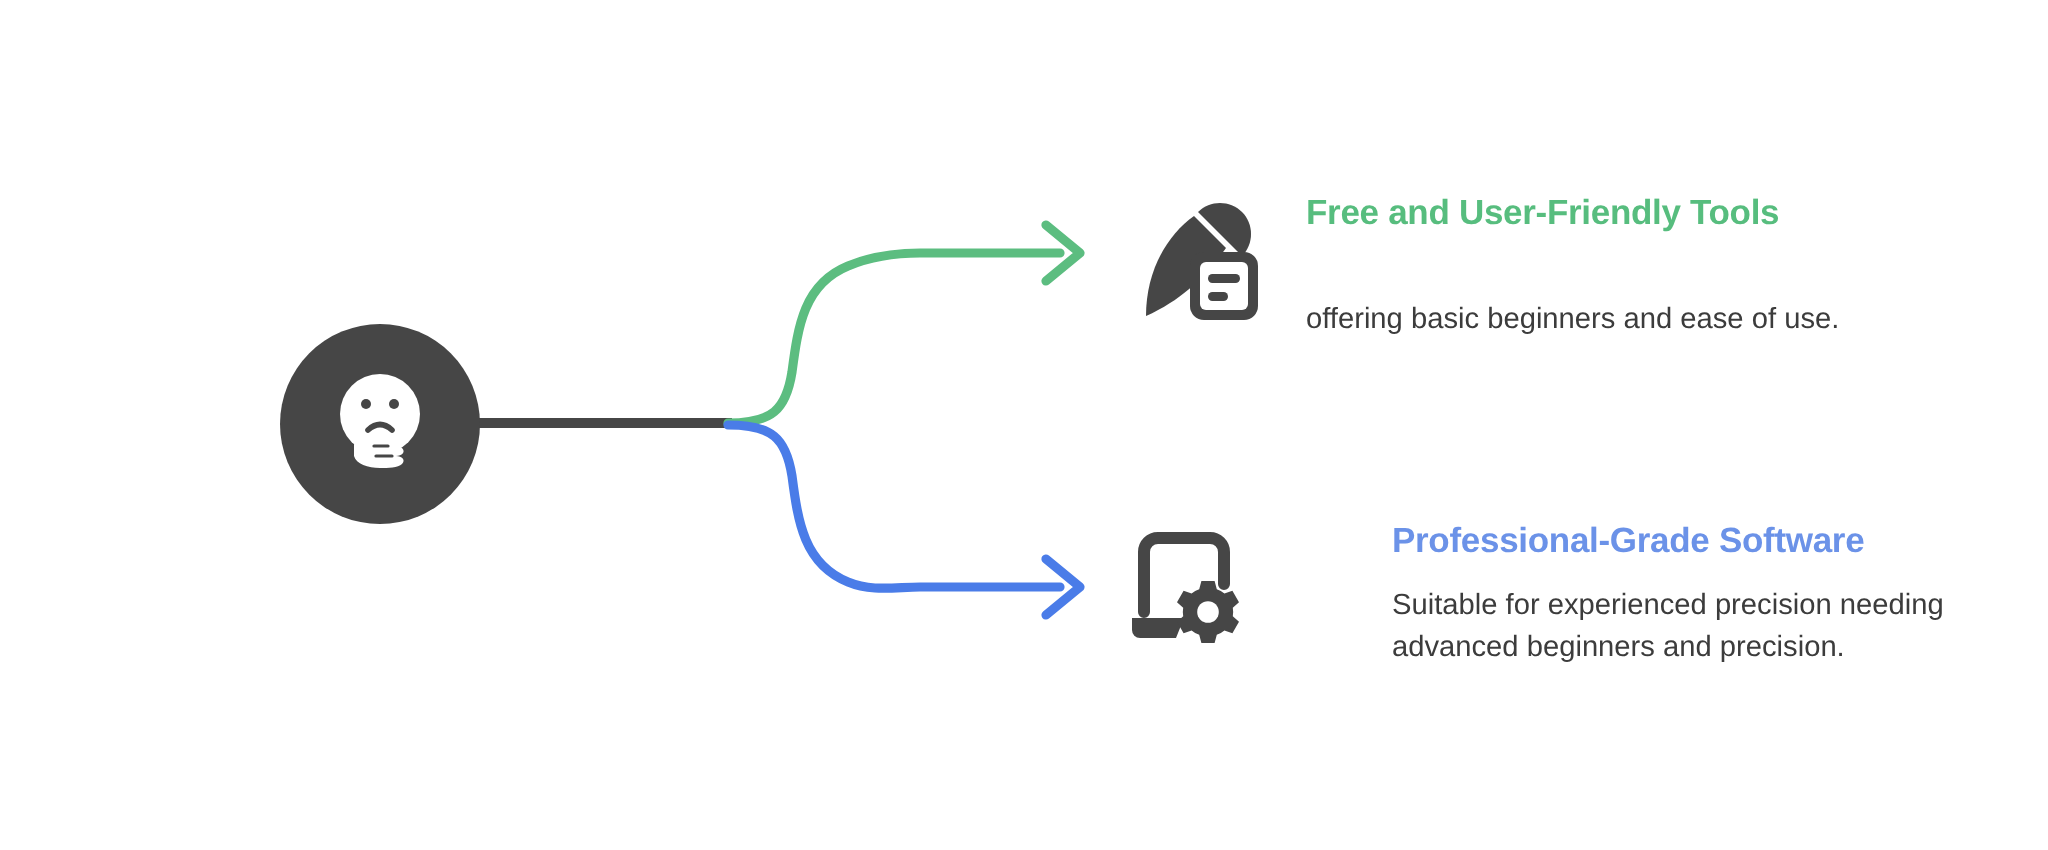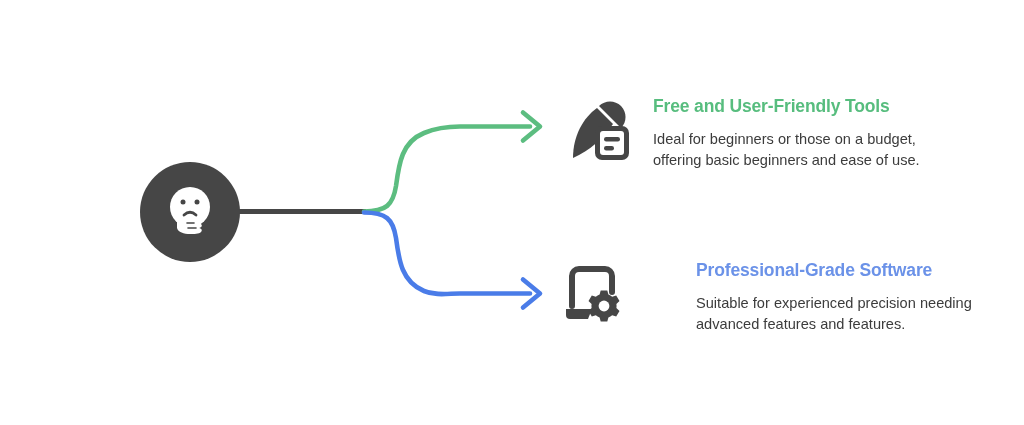--- a/index.html
+++ b/index.html
@@ -157,21 +157,21 @@
         <rect x="30" y="30" width="34" height="34" rx="7" fill="#464646"></rect>
         <rect x="35" y="35" width="24" height="24" rx="3" fill="#ffffff"></rect>
         <rect x="39" y="41" width="16" height="4.5" rx="2.2" fill="#464646"></rect>
         <rect x="39" y="50" width="10" height="4.5" rx="2.2" fill="#464646"></rect>
       </svg>
     </div>
 
     <div class="branch-text">
       <p class="branch-heading">Free and User-Friendly Tools</p>
       <p class="branch-body">
-        <span>Ideal for beginners or those on a budget,</span><br>
+        <br>
         <span>offering basic beginners and ease of use.</span>
       </p>
     </div>
   </div>
 
   <div class="branch" id="branch-bottom">
 
     <div class="branch-icon">
       <svg width="72" height="72" viewBox="0 0 72 72" xmlns="http://www.w3.org/2000/svg">
 
@@ -189,18 +189,18 @@
                    A 12 12 0 0 1 -4.4 -11.4 Z" fill="#464646"></path>
           <circle cx="0" cy="0" r="5.4" fill="#ffffff"></circle>
         </g>
       </svg>
     </div>
 
     <div class="branch-text">
       <p class="branch-heading">Professional-Grade Software</p>
       <p class="branch-body">
         <span>Suitable for experienced precision needing</span><br>
-        <span>advanced features and features.</span>
+        <span>advanced beginners and precision.</span>
       </p>
     </div>
   </div>
 
 </div>
 
 </body></html>

